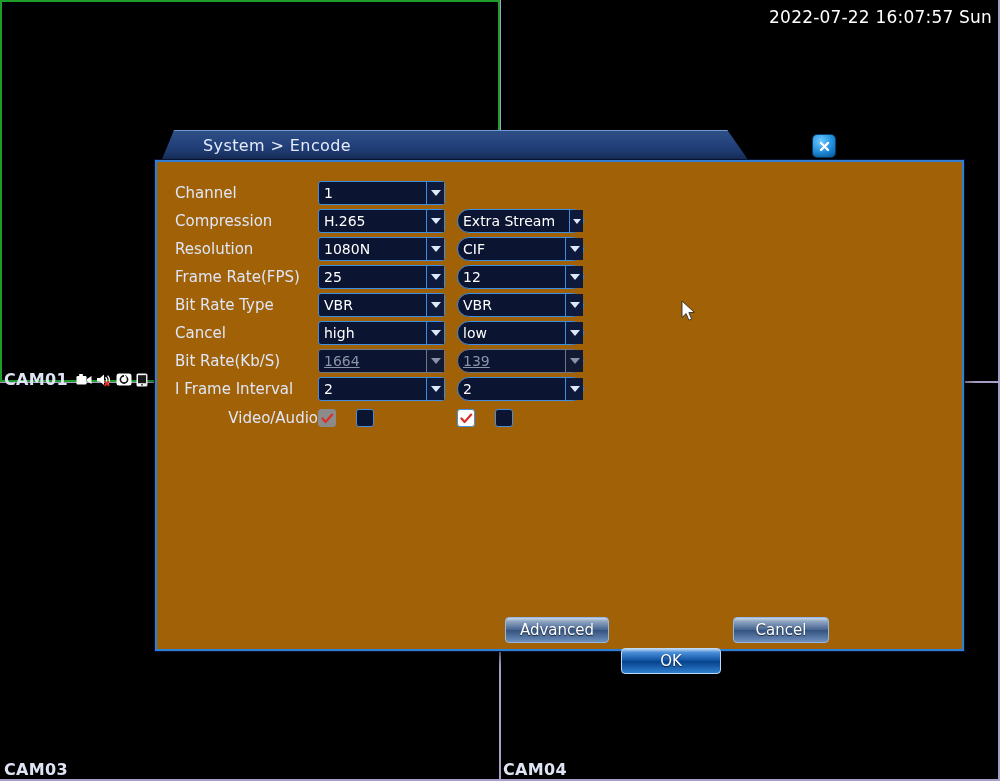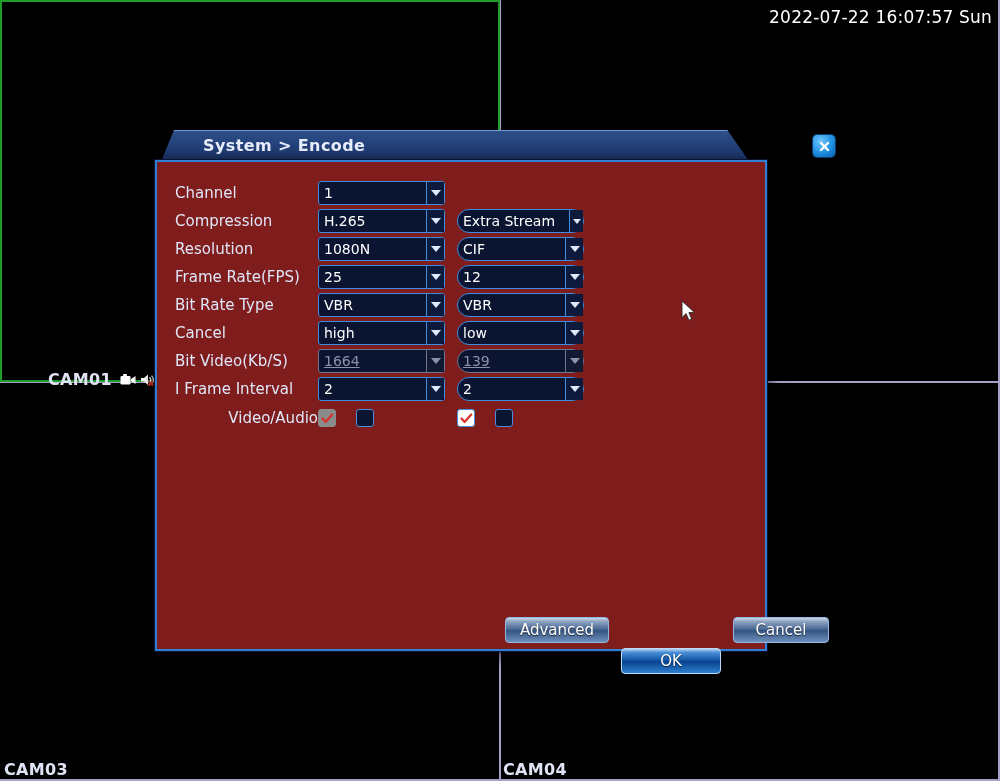--- a/index.html
+++ b/index.html
@@ -72,21 +72,21 @@
   }
   .cam-label {
     position: absolute;
     color: #dfe4f5;
     font-size: 16px;
     font-family: "DejaVu Sans", sans-serif;
     font-weight: bold;
     white-space: nowrap;
     letter-spacing: 0.3px;
   }
-  #cam01-label { left: 4px; top: 370px; display: flex; align-items: center; gap: 5px; margin-left: 44px; }
+  #cam01-label { left: 4px; top: 370px; display: flex; align-items: center; gap: 5px; }
   #cam03-label { left: 4px; top: 760px; }
   #cam04-label { left: 503px; top: 760px; }
 
   .status-icons {
     display: inline-flex;
     align-items: center;
     gap: 4px;
     margin-left: 3px;
   }
   .status-icons svg { display: block; }
@@ -119,21 +119,20 @@
     clip-path: polygon(0 100%, 14px 0, 96% 0, 100% 100%);
   }
   .dlg-tab-title {
     position: absolute;
     left: 48px;
     top: 6px;
     color: #e8eefc;
     font-size: 16px;
     letter-spacing: 0.4px;
     white-space: nowrap;
-    font-weight: bold;
   }
   .dlg-titlebar-bg {
     position: absolute;
     left: 0; top: 14px;
     width: 688px; height: 19px;
     background: linear-gradient(to bottom, #1b2b52 0%, #101d3c 100%);
     z-index: -1;
   }
 
   
@@ -150,22 +149,22 @@
     justify-content: center;
     cursor: pointer;
     box-shadow: 0 0 2px rgba(0,0,0,.7);
   }
   .dlg-close svg { display:block; }
 
   
   .dlg-body {
     position: absolute;
     left: 0; top: 30px;
-    width: 612px; height: 491px;
-    background: #7f1d1d;
+    width: 809px; height: 491px;
+    background: #a16207;
     border: 2px solid #2f7fd4;
     box-sizing: border-box;
     box-shadow: 0 0 0 1px #0a1330, 0 4px 14px rgba(0,0,0,.8);
   }
 
   
   .form {
     position: absolute;
     left: 18px;
     top: 17px;
@@ -469,21 +468,21 @@
         </div>
         <div class="sel sel-extra">
           <span class="sel-text">low</span>
           <span class="sel-arrow">
               <i></i>
             </span>
         </div>
       </div>
 
       <div class="form-row">
-        <div class="form-label">Bit Video(Kb/S)</div>
+        <div class="form-label">Bit Rate(Kb/S)</div>
         <div class="sel sel-main disabled">
           <span class="sel-text">1664</span>
           <span class="sel-arrow">
               <i></i>
             </span>
         </div>
         <div class="sel sel-extra disabled">
           <span class="sel-text">139</span>
           <span class="sel-arrow">
               <i></i>

